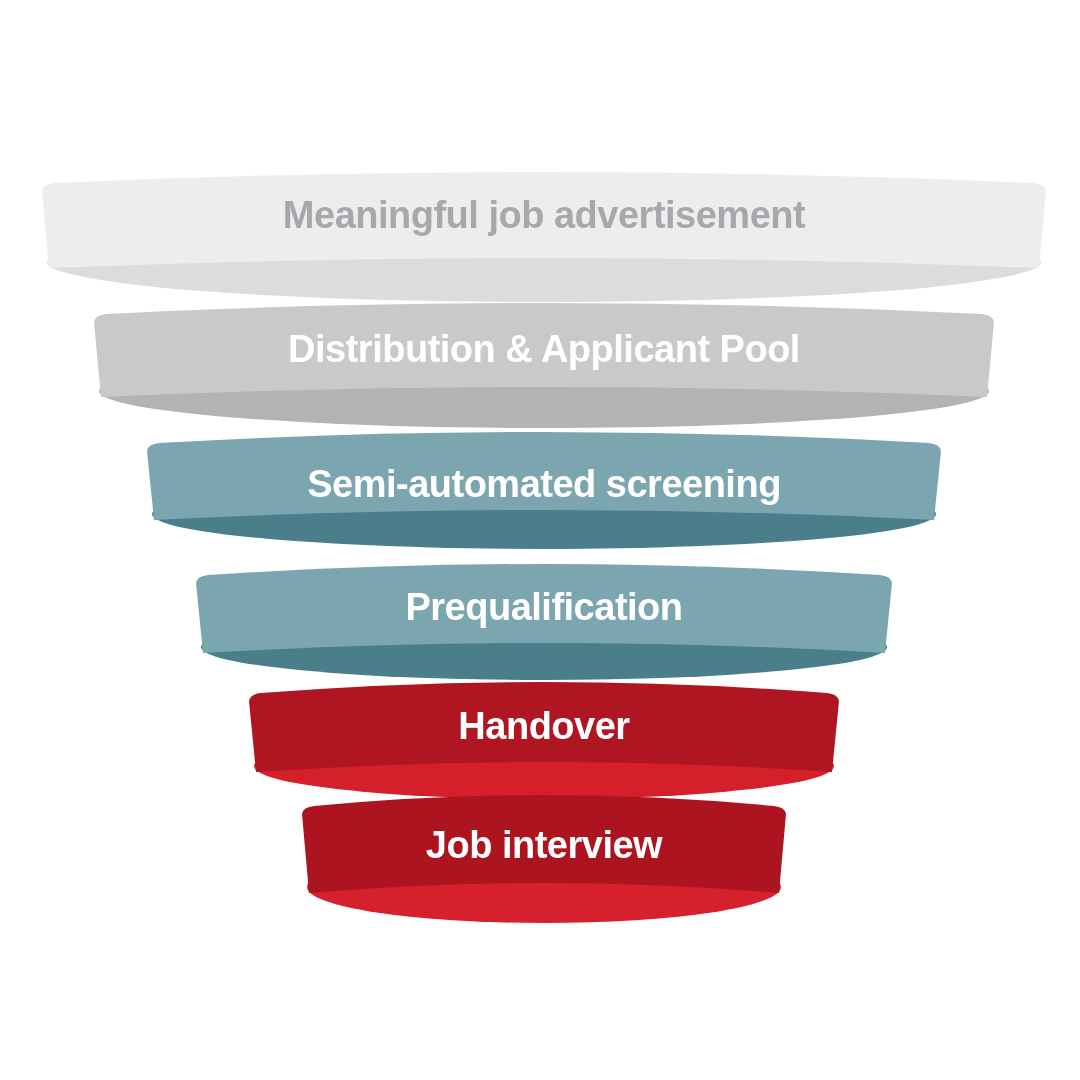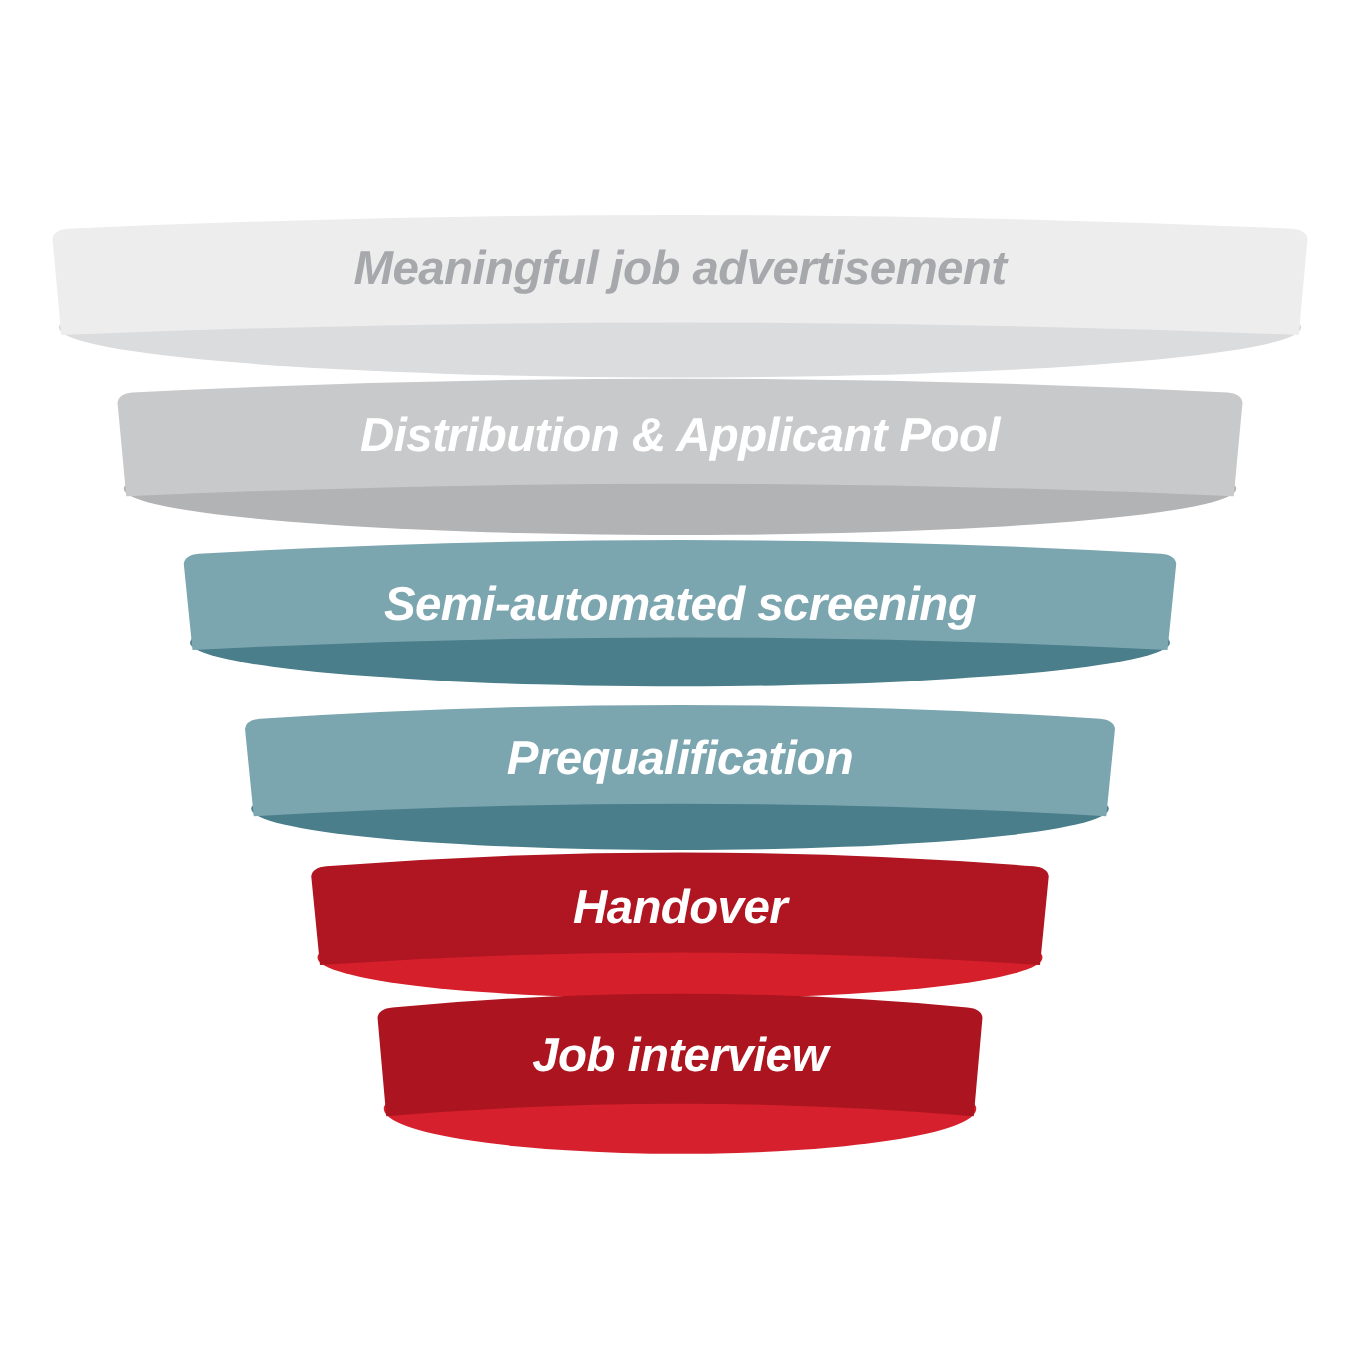--- a/index.html
+++ b/index.html
@@ -9,21 +9,20 @@
     width: 1080px;
     height: 1080px;
     overflow: hidden;
     font-family: "Liberation Sans", sans-serif;
   }
   .canvas {
     position: relative;
     width: 1080px;
     height: 1080px;
     background: #ffffff;
-    font-style: italic;
   }
   svg {
     display: block;
     width: 1080px;
     height: 1080px;
   }
   .stage-label {
     font-family: "Liberation Sans", "DejaVu Sans", sans-serif;
     font-weight: bold;
     font-size: 38px;

